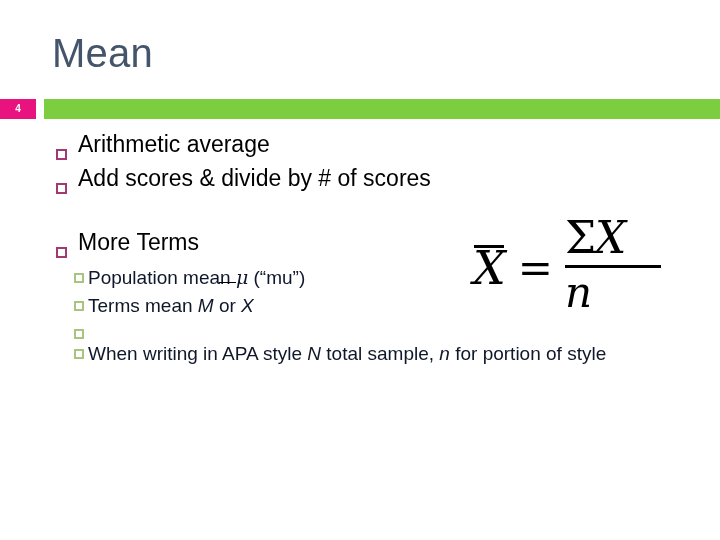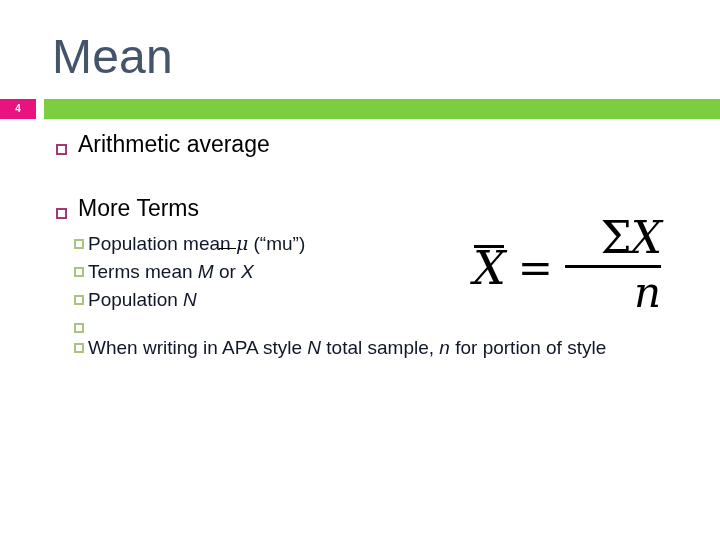--- a/index.html
+++ b/index.html
@@ -14,21 +14,21 @@
     overflow: hidden;
     font-family: "Liberation Sans", sans-serif;
     -webkit-font-smoothing: antialiased;
   }
 
   
   #slide-title {
     position: absolute;
     left: 52px;
     top: 33px;
-    font-size: 48px;
+    font-size: 40px;
     font-weight: 400;
     color: #44546a;
     letter-spacing: 0.2px;
     line-height: 1;
     white-space: nowrap;
     text-align: right;
   }
 
   
   #divider-band {
@@ -65,21 +65,21 @@
   
   #body-content {
     position: absolute;
     left: 56px;
     top: 128px;
     width: 620px;
   }
 
   .l1-item {
     display: flex;
-    align-items: center;
+    align-items: flex-end;
     margin-bottom: 2px;
   }
   .l1-bullet {
     width: 11px;
     height: 11px;
     border: 2px solid #a13a72;
     box-sizing: border-box;
     background: #ffffff;
     flex: 0 0 auto;
     margin-top: 10px;
@@ -167,21 +167,21 @@
   }
   #formula .eqsign {
     font-size: 42px;
     margin: 0 12px;
     line-height: 1;
     padding-top: 8px;
   }
   #formula .frac {
     display: flex;
     flex-direction: column;
-    align-items: flex-end;
+    align-items: flex-start;
   }
   #formula .num {
     font-size: 44px;
     line-height: 1.05;
     font-style: italic;
     letter-spacing: -1px;
   }
   #formula .num .sigma {
     font-style: normal;
   }
@@ -208,44 +208,44 @@
   <div id="divider-bar"></div>
 </div>
 
 <div id="body-content">
 
   <div class="l1-item">
     <span class="l1-bullet"></span>
     <span class="l1-text">Arithmetic average</span>
   </div>
 
+  <div class="l1-item">
+    <span class="l1-bullet"></span>
+    <span class="l1-text">Add scores &amp; divide by # of scores</span>
+  </div>
 
   <div class="spacer-gap"></div>
 
   <div class="l1-item">
     <span class="l1-bullet"></span>
     <span class="l1-text">More Terms</span>
   </div>
 
   <div id="sub-list">
 
     <div class="l2-item">
       <span class="l2-bullet"></span>
       <span class="l2-text"><span>Population mean </span><span class="mu">μ</span><span> (“mu”)</span></span>
     </div>
 
     <div class="l2-item">
       <span class="l2-bullet"></span>
       <span class="l2-text"><span>Terms mean </span><span class="it">M</span><span>&nbsp;</span><span class="overbar">or</span><span>&nbsp;</span><span class="xbar-letter">X</span></span>
     </div>
 
-    <div class="l2-item">
-      <span class="l2-bullet"></span>
-      <span class="l2-text"><span>Population </span><span class="it">N</span></span>
-    </div>
 
     <div class="l2-item">
       <span class="l2-bullet"></span>
     </div>
 
     <div class="l2-item">
       <span class="l2-bullet"></span>
       <span class="l2-text"><span>When writing in APA style </span><span class="it">N</span><span> total sample, </span><span class="it">n</span><span> for portion of style</span></span>
     </div>
 

